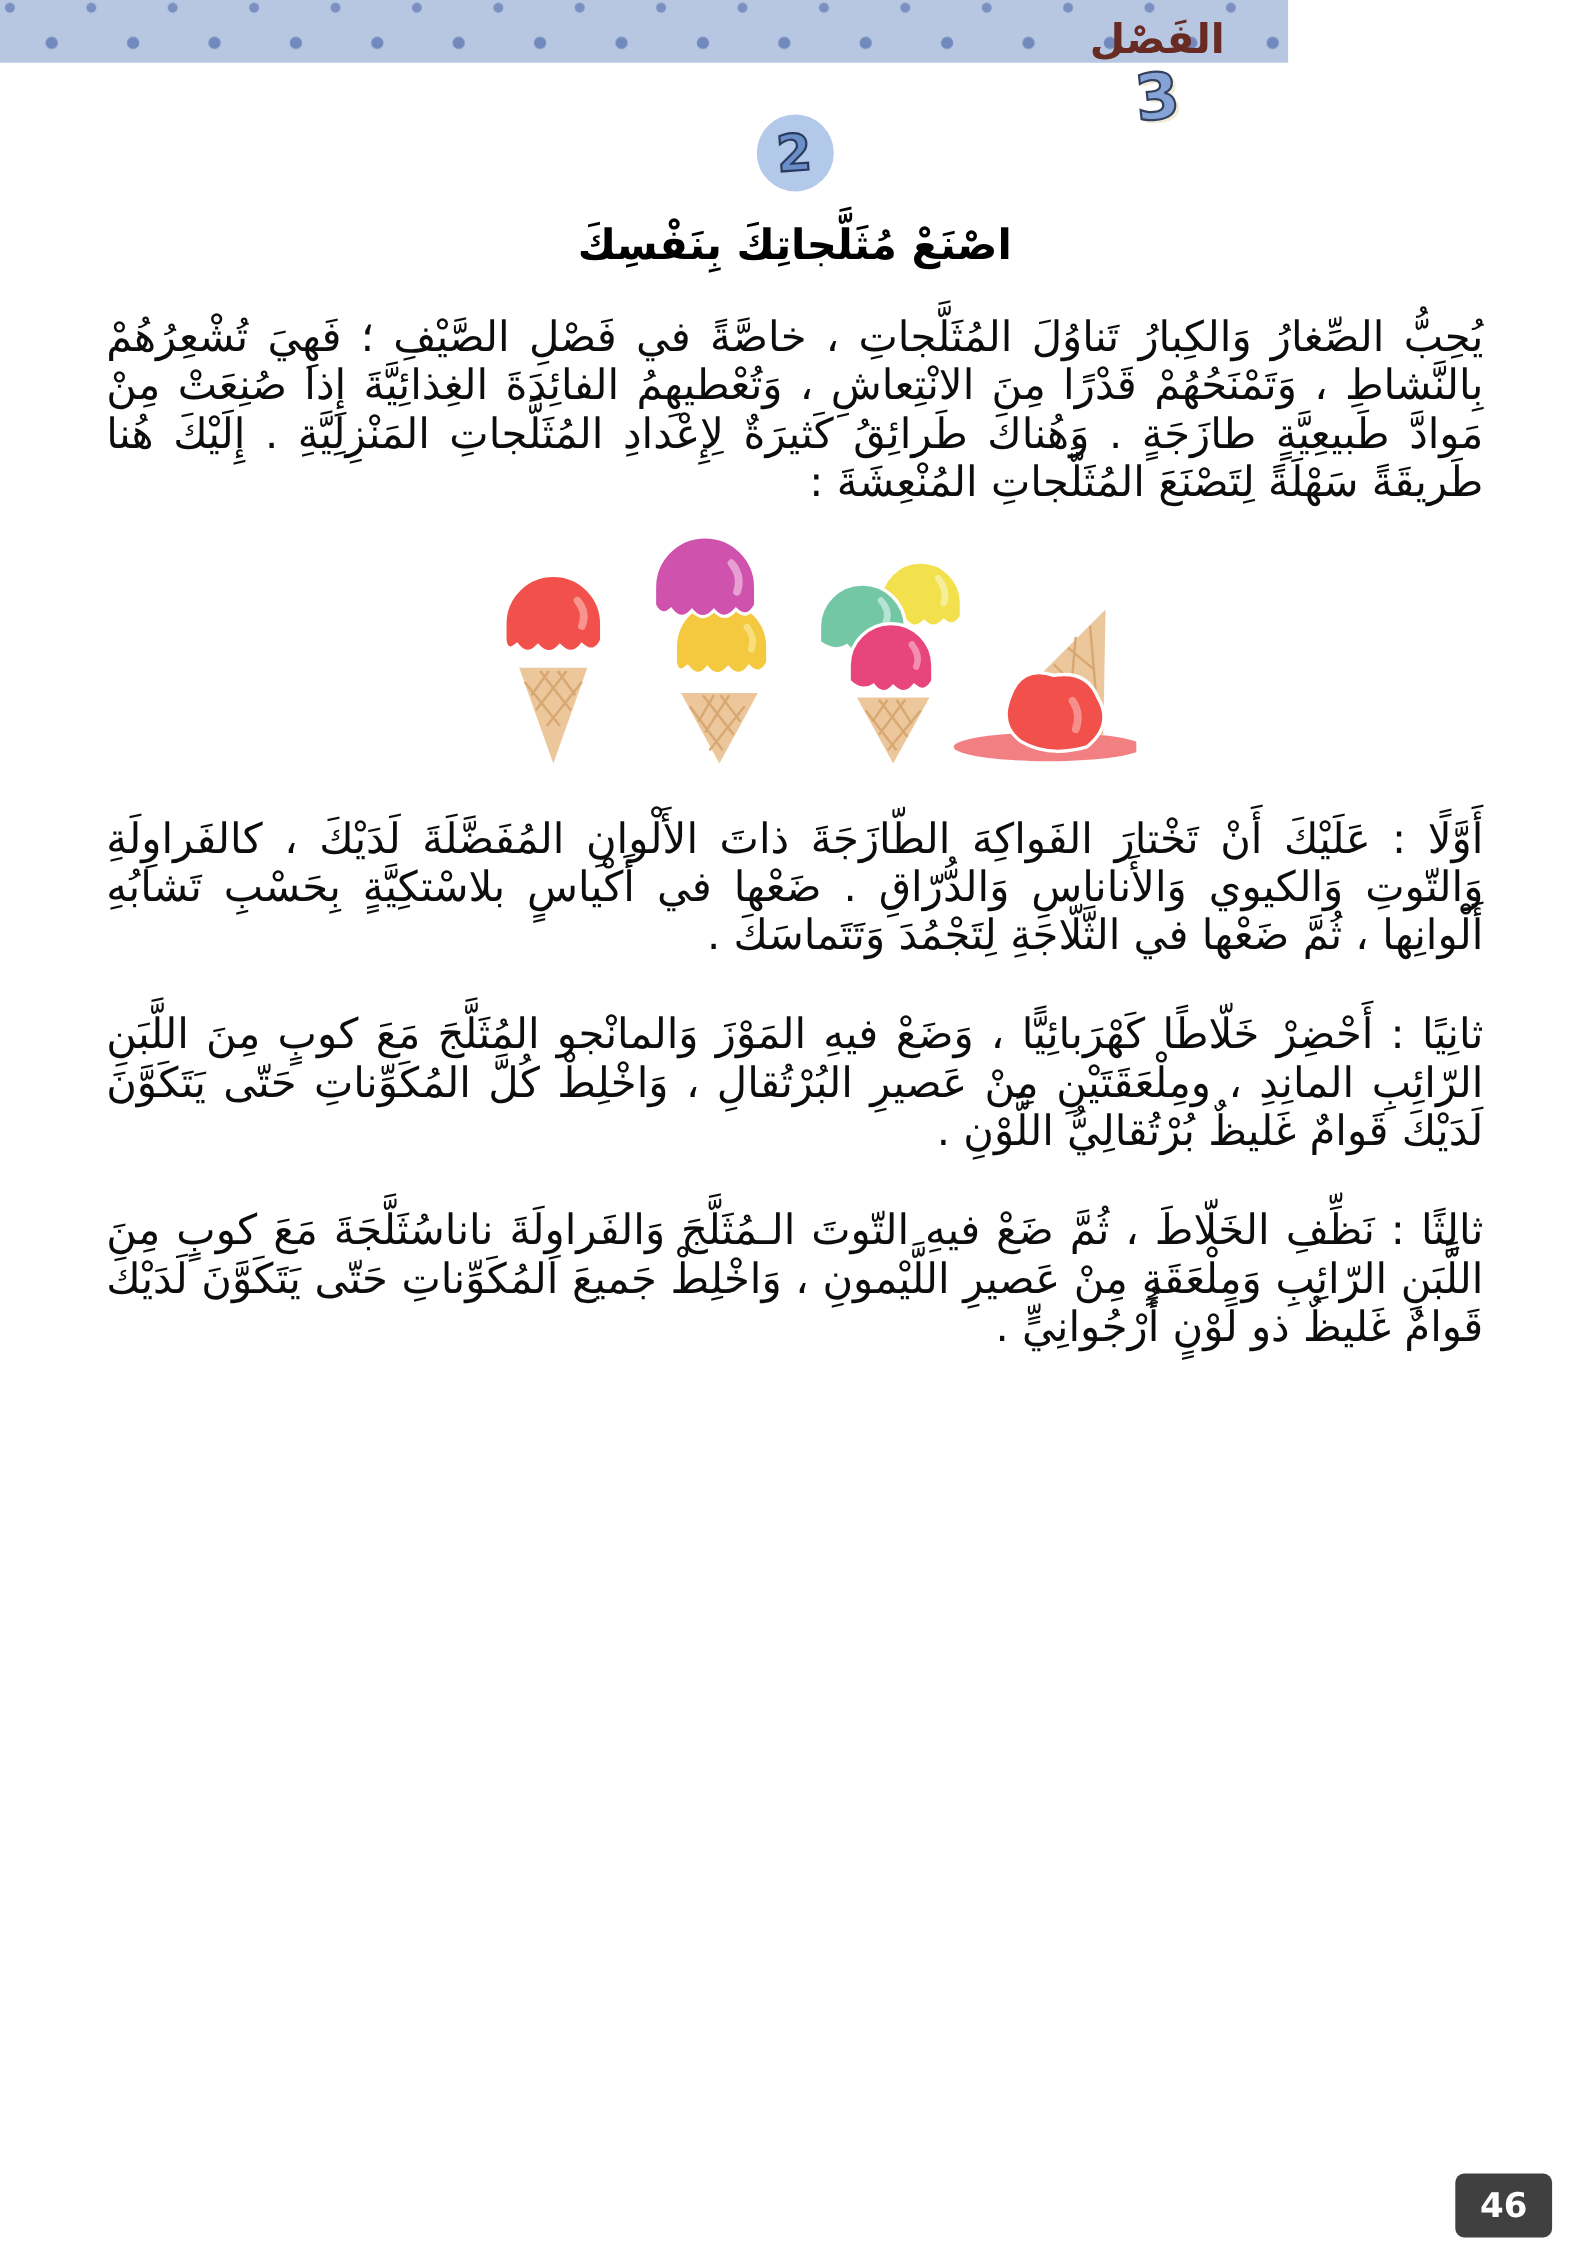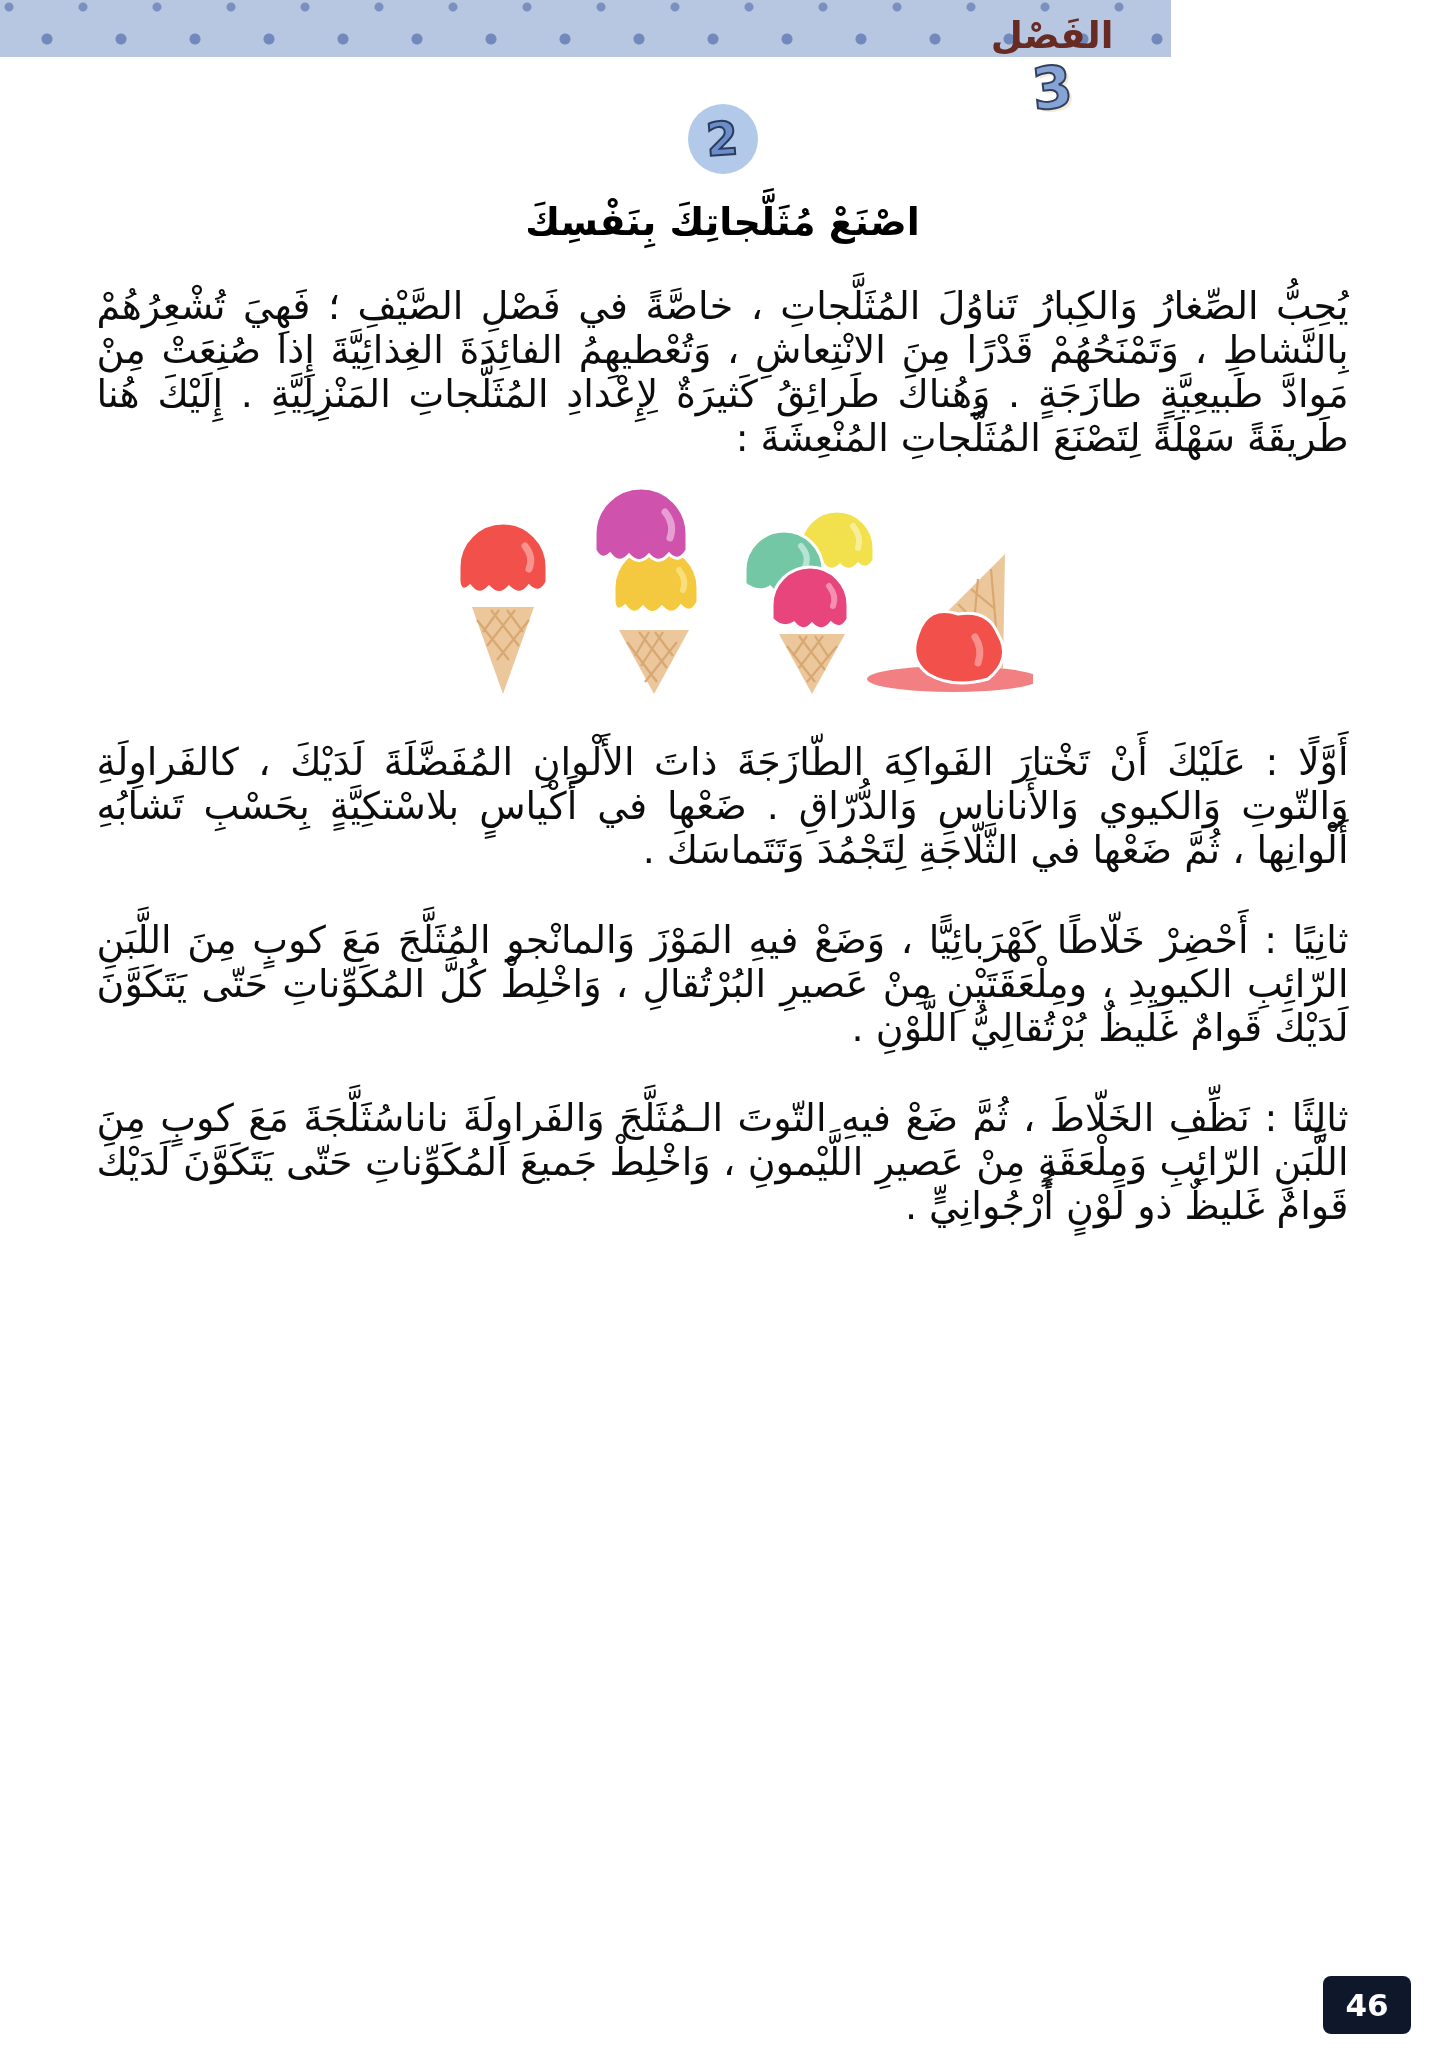--- a/index.html
+++ b/index.html
@@ -53,21 +53,21 @@
     margin:0;font-size:38px;line-height:44px;color:#0d0d0d;
     text-align:justify;text-justify:inter-word;
   }
   .para + .para{margin-top:46px;}
   .illustration{
     text-align:center;margin:14px 0 40px;direction:ltr;
   }
   
   .page-badge{
     position:absolute;right:34px;bottom:14px;width:88px;height:58px;
-    background:#0f172a;border-radius:8px;
+    background:#404040;border-radius:8px;
     display:flex;align-items:center;justify-content:center;margin-top:28px;
   }
   .page-badge span{color:#ffffff;font-size:31px;font-weight:bold;}
 </style>
 </head>
 <body>
 
 <div class="header-band">
   <div class="header-cutout"></div>
   <div class="chapter-group">
@@ -122,20 +122,20 @@
           <ellipse cx="540" cy="205" rx="86" ry="13" fill="#f28083"></ellipse>
           <polygon points="592,80 522,150 590,195" fill="#ecc79b"></polygon>
           <path fill="none" stroke-width="2.2" stroke="#d8a873" d="M565,105 L560,160 M578,95 L584,165 M545,130 L575,160 M558,115 L582,135"></path>
           <path stroke="#ffffff" stroke-width="3" d="M505,160 Q515,130 545,140 Q575,135 585,160 Q600,185 575,205 Q540,215 515,200 Q495,185 505,160 Z" fill="#f2504b"></path>
           <path fill="none" stroke="#f7908d" stroke-width="7" stroke-linecap="round" d="M562,163 q8,12 3,26"></path>
         </g>
       </svg>
     </div>
 
     <p class="para">أَوَّلًا : عَلَيْكَ أَنْ تَخْتارَ الفَواكِهَ الطّازَجَةَ ذاتَ الأَلْوانِ المُفَضَّلَةَ لَدَيْكَ ، كالفَراوِلَةِ وَالتّوتِ وَالكيوي وَالأَناناسِ وَالدُّرّاقِ . ضَعْها في أَكْياسٍ بلاسْتكِيَّةٍ بِحَسْبِ تَشابُهِ أَلْوانِها ، ثُمَّ ضَعْها في الثَّلّاجَةِ لِتَجْمُدَ وَتَتَماسَكَ .</p>
-    <p class="para">ثانِيًا : أَحْضِرْ خَلّاطًا كَهْرَبائِيًّا ، وَضَعْ فيهِ المَوْزَ وَالمانْجو المُثَلَّجَ مَعَ كوبٍ مِنَ اللَّبَنِ الرّائِبِ الكيويِدِ ، ومِلْعَقَتَيْنِ مِنْ عَصيرِ البُرْتُقالِ ، وَاخْلِطْ كُلَّ المُكَوِّناتِ حَتّى يَتَكَوَّنَ لَدَيْكَ قَوامٌ غَليظٌ بُرْتُقالِيُّ اللَّوْنِ .</p>
+    <p class="para">ثانِيًا : أَحْضِرْ خَلّاطًا كَهْرَبائِيًّا ، وَضَعْ فيهِ المَوْزَ وَالمانْجو المُثَلَّجَ مَعَ كوبٍ مِنَ اللَّبَنِ الرّائِبِ المانِدِ ، ومِلْعَقَتَيْنِ مِنْ عَصيرِ البُرْتُقالِ ، وَاخْلِطْ كُلَّ المُكَوِّناتِ حَتّى يَتَكَوَّنَ لَدَيْكَ قَوامٌ غَليظٌ بُرْتُقالِيُّ اللَّوْنِ .</p>
     <p class="para">ثالِثًا : نَظِّفِ الخَلّاطَ ، ثُمَّ ضَعْ فيهِ التّوتَ الـمُثَلَّجَ وَالفَراوِلَةَ ناناسُثَلَّجَةَ مَعَ كوبٍ مِنَ اللَّبَنِ الرّائِبِ وَمِلْعَقَةٍ مِنْ عَصيرِ اللَّيْمونِ ، وَاخْلِطْ جَميعَ المُكَوِّناتِ حَتّى يَتَكَوَّنَ لَدَيْكَ قَوامٌ غَليظٌ ذو لَوْنٍ أُرْجُوانِيٍّ .</p>
   </div>
 </div>
 
 <div class="page-badge">
   <span>46</span>
 </div>
 
 </body></html>

